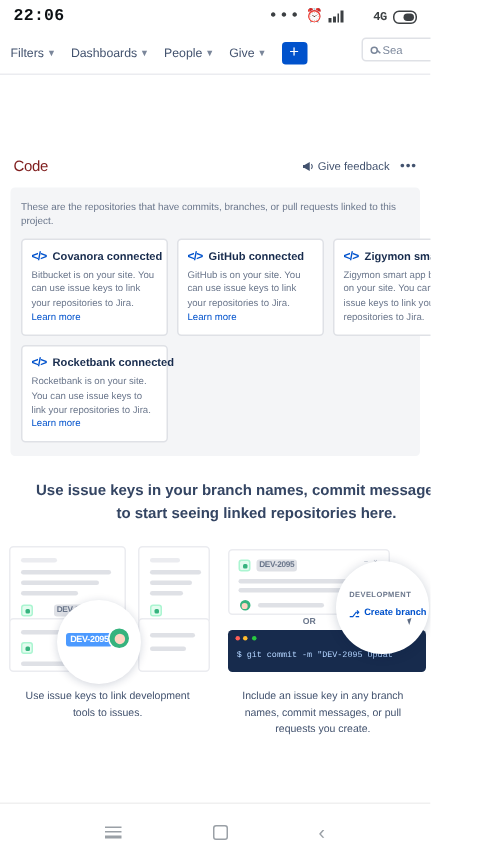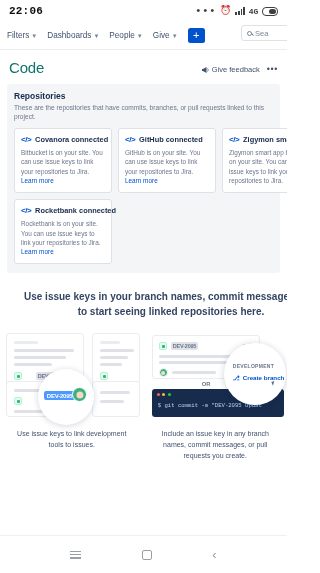--- a/index.html
+++ b/index.html
@@ -14,21 +14,21 @@
   .statusbar {
     height: 22px; display: flex; align-items: center;
     justify-content: space-between; padding: 0 9px;
     background: #ffffff;
     font-family: Liberation Mono, monospace;
   }
   .sb-time { font-size: 11px; font-weight: bold; color: #0c1013; letter-spacing: .2px; }
   .sb-right { display: flex; align-items: center; gap: 4px; }
   .sb-dots { font-size: 11px; color: #3c4043; letter-spacing: .5px; line-height: 1; }
   .sb-ico { font-size: 9px; color: #3c4043; line-height: 1; }
-  .sb-net { font-size: 8px; font-weight: bold; color: #3c4043; letter-spacing: -.2px; }
+  .sb-net { font-size: 8px; font-weight: bold; color: #3c4043; letter-spacing: -.2px; margin-left: 16px; }
   .sb-bars { display: flex; align-items: flex-end; gap: 1px; height: 8px; }
   .sb-bars i { width: 1.6px; background: #3c4043; display: block; }
   .sb-bars i:nth-child(1){height:3px}.sb-bars i:nth-child(2){height:4.5px}
   .sb-bars i:nth-child(3){height:6px}.sb-bars i:nth-child(4){height:8px}
   .sb-batt { width: 16px; height: 9px; border: 1.2px solid #3c4043; border-radius: 4px; position: relative; }
   .sb-batt::after { content:""; position:absolute; right:1px; top:1px; bottom:1px; width:7px; background:#3c4043; border-radius:3px;}
 
   
   .topnav {
     height: 28px; display: flex; align-items: center;
@@ -51,21 +51,21 @@
   }
   .search-gl { width: 5px; height: 5px; border: 1px solid #7a869a; border-radius: 50%; position: relative; flex: none; }
   .search-gl::after { content:""; position:absolute; width:3px; height:1px; background:#7a869a; transform: rotate(45deg); right:-2.5px; bottom:0; }
   .search-ph { font-size: 7.5px; color: #7a869a; }
 
   
   .page-head { padding: 7px 9px 0; }
   .breadcrumb { font-size: 7.5px; color: #7a869a; letter-spacing: .1px; }
   .breadcrumb .sep { margin: 0 3px; }
   .title-row { display: flex; align-items: flex-end; justify-content: space-between; margin-top: 2px; }
-  .page-title { font-size: 15px; color: #0f766e; font-weight: normal; letter-spacing: -.2px; }
+  .page-title { font-size: 10px; color: #7f1d1d; font-weight: normal; letter-spacing: -.2px; margin-top: 47px; }
   .head-actions { display: flex; align-items: flex-start; gap: 7px; padding-bottom: 2px; }
   .feedback { display: flex; align-items: center; gap: 3px; font-size: 7.5px; color: #42526e; }
   .megaphone { width: 8px; height: 8px; position: relative; flex: none; }
   .megaphone svg { display: block; }
   .more-dots { font-size: 9px; color: #42526e; letter-spacing: .6px; line-height: 1; }
 
   
   .repo-panel {
     margin: 8px 7px 0; background: #f4f5f7; border-radius: 3px;
     padding: 7px 7px 9px;
@@ -238,21 +238,20 @@
             </svg>
         </span>
         <span>Give feedback</span>
       </div>
       <div class="more-dots">•••</div>
     </div>
   </div>
 </div>
 
 <div class="repo-panel">
-  <div class="repo-title">Repositories</div>
   <div class="repo-sub">These are the repositories that have commits, branches, or pull requests linked to this project.</div>
 
   <div class="cards">
     <div class="conn-card">
       <div class="cc-head">
         <span class="cc-icon">&lt;/&gt;</span>
         <span class="cc-title">Covanora connected</span>
       </div>
       <div class="cc-body">
         <span>Bitbucket is on your site. You can use issue keys to link your repositories to Jira.</span>

